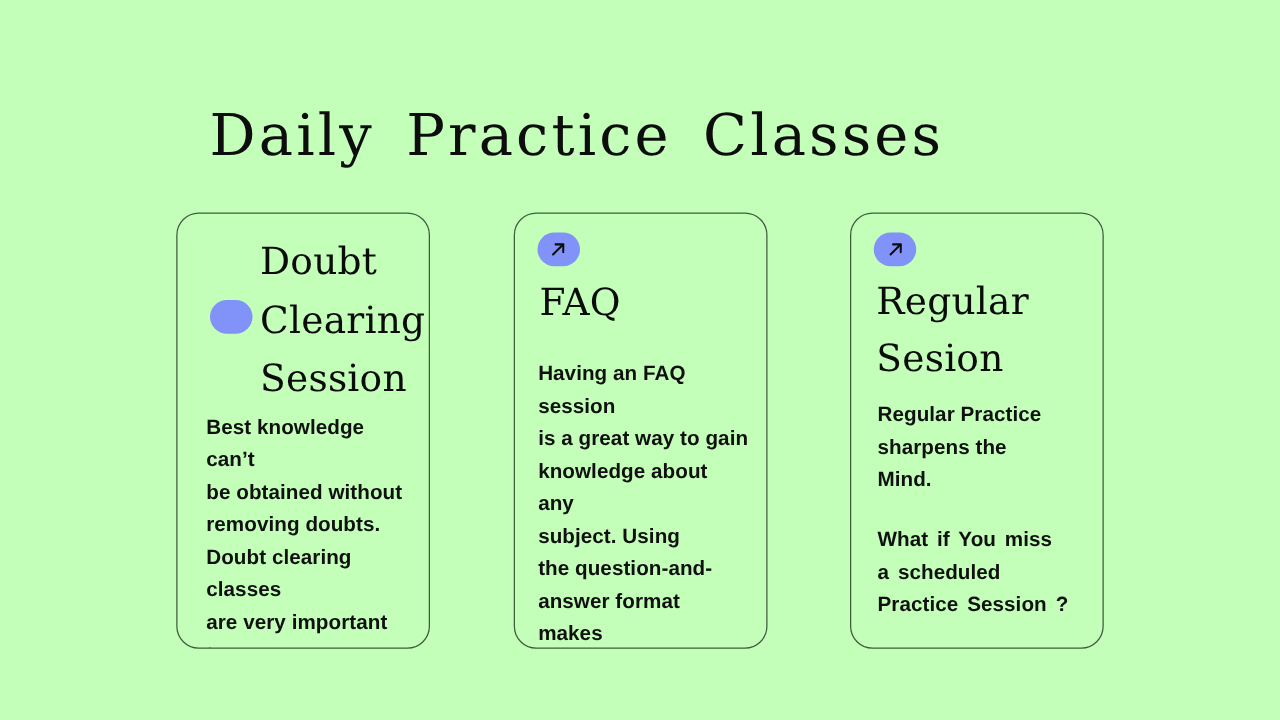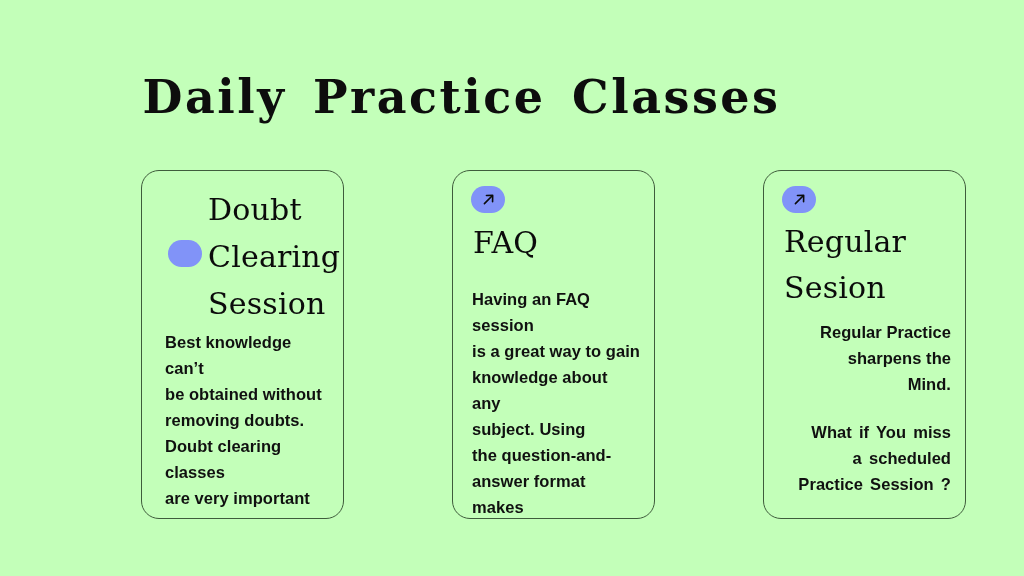--- a/index.html
+++ b/index.html
@@ -17,39 +17,39 @@
 
   .slide {
     position: absolute;
     inset: 0;
     background: #c3ffb9;
   }
 
   
   .page-title {
     position: absolute;
-    top: 40px;
+    top: 51px;
     left: 0;
     width: 923px;
     text-align: center;
     font-family: "DejaVu Serif", "Liberation Serif", serif;
     font-size: 46px;
     line-height: 1.15;
-    font-weight: 700;
+    font-weight: 400;
     letter-spacing: 2.5px;
     color: #0d0d0d;
     word-spacing: 8px;
   }
 
   
   .cards {
     position: absolute;
     top: 170px;
     left: 141px;
-    width: 825px;
+    width: 742px;
     height: 350px;
     display: flex;
     justify-content: space-between;
     align-items: flex-start;
   }
 
   .card {
     box-sizing: border-box;
     width: 203px;
     height: 349px;
@@ -124,21 +124,21 @@
     line-height: 26px;
     color: #101010;
     white-space: pre-line;
     margin: 0;
     padding-left: 7px;
     letter-spacing: 0.05px;
     font-weight: bold;
   }
   .card-1-body { padding-left: 9px; padding-top: 2px; }
   .card-2-body { padding-left: 5px; }
-  .card-3-body { padding-left: 7px; text-align: right; }
+  .card-3-body { padding-left: 7px; }
   .body-text + .body-text {
     margin-top: 22px;
   }
   .justify-spread {
     
     word-spacing: 2.5px;
   }
 </style>
 </head>
 <body>

